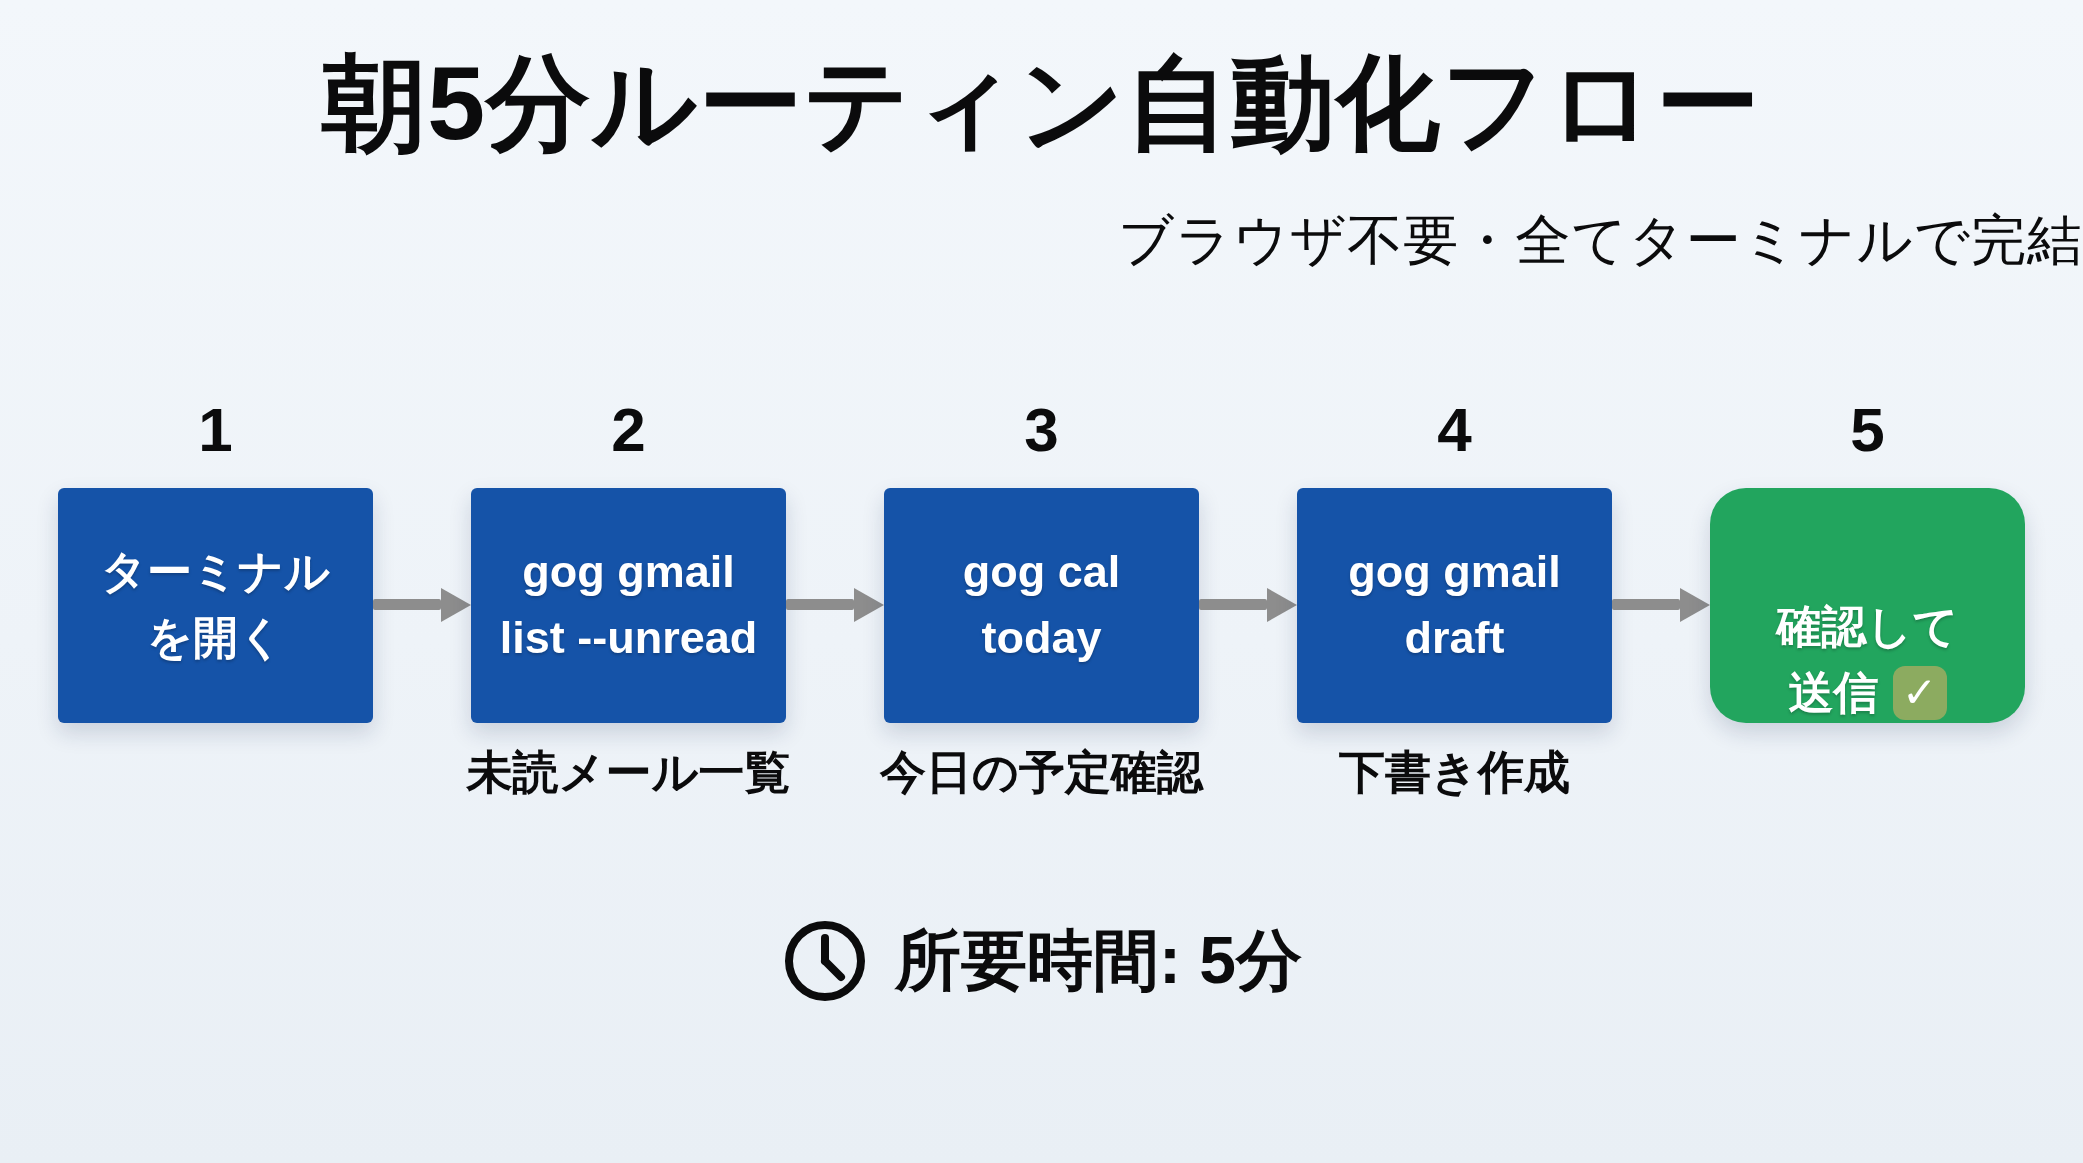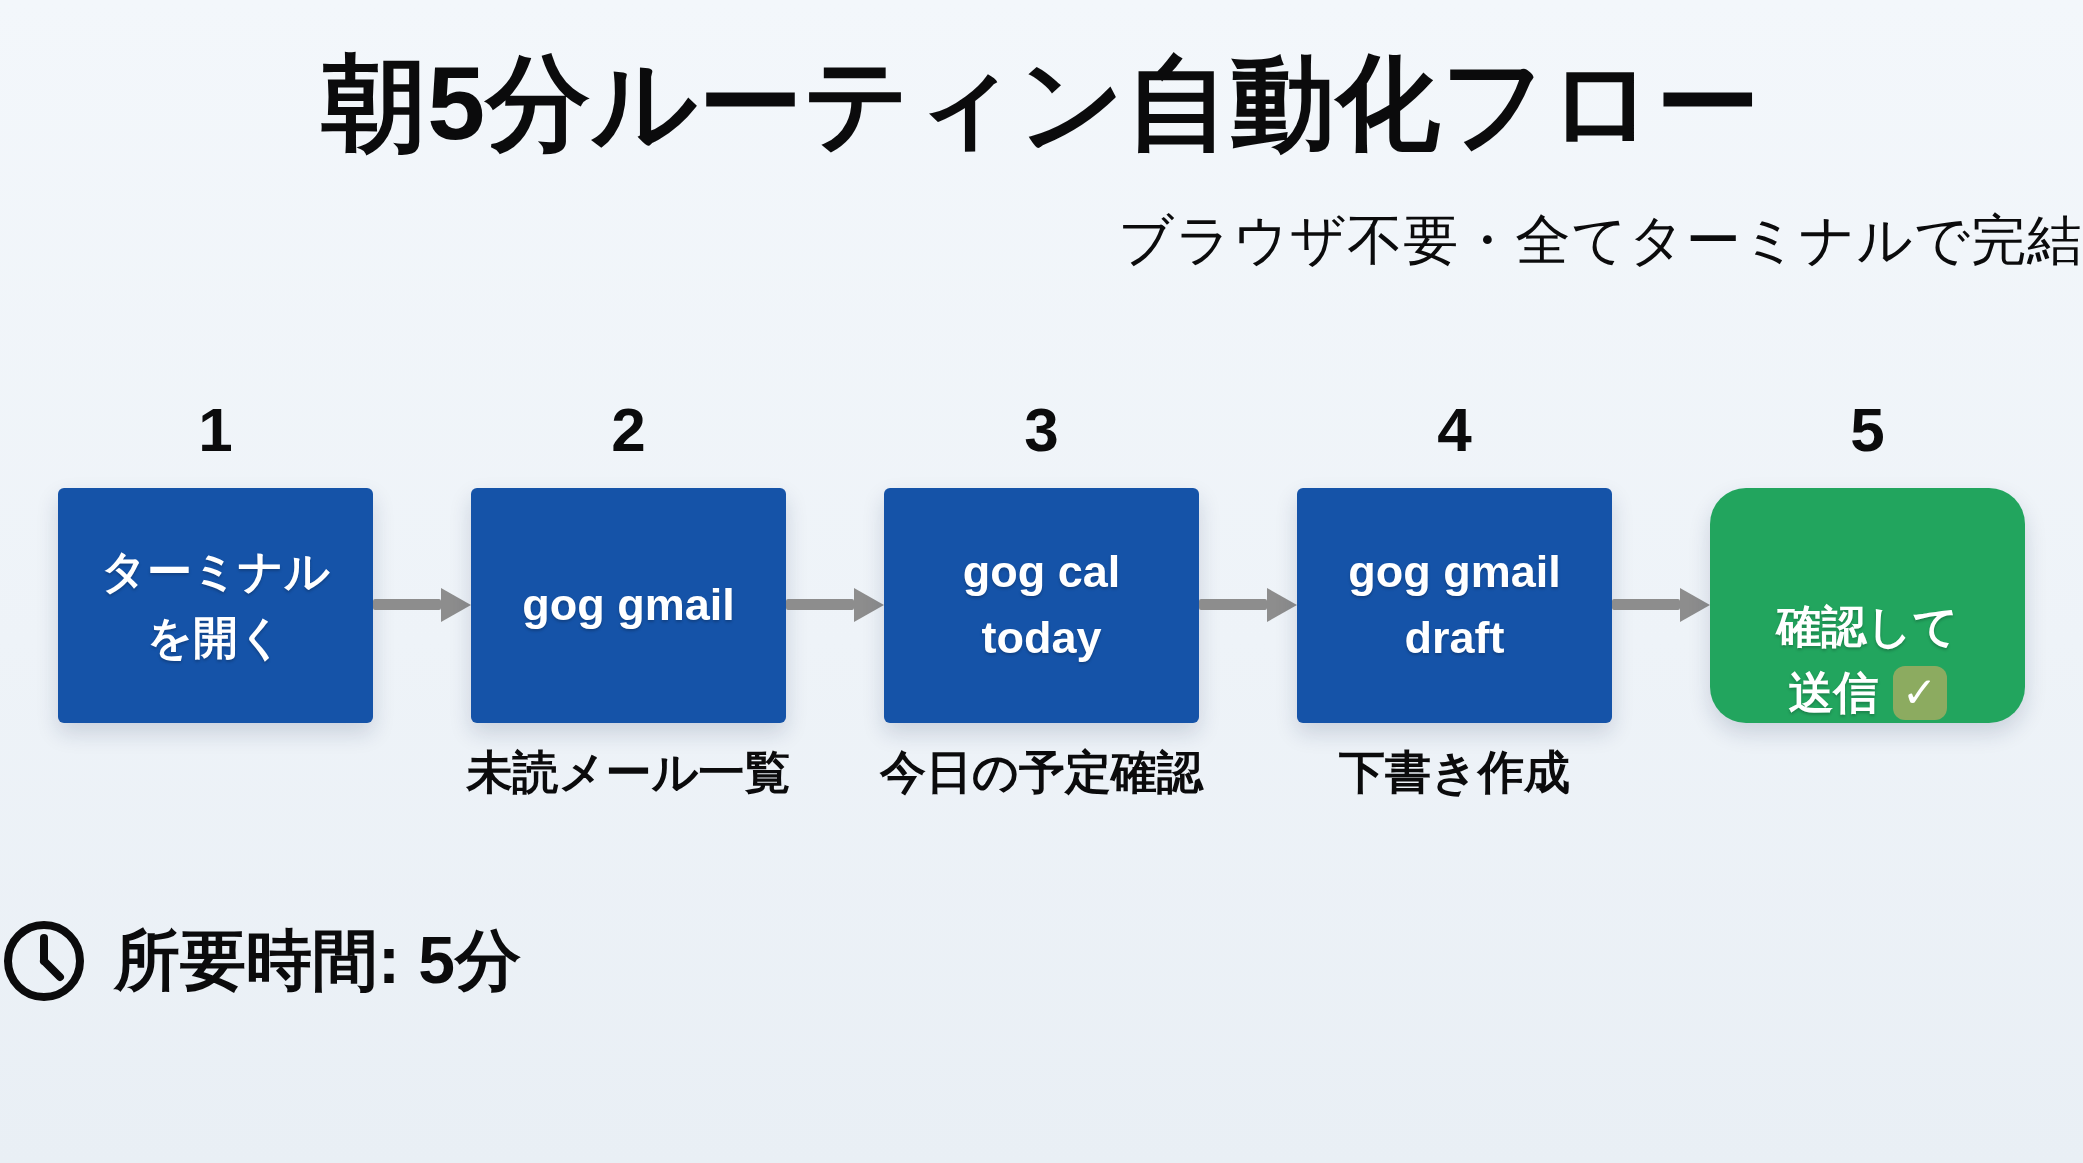--- a/index.html
+++ b/index.html
@@ -69,21 +69,21 @@
   }
   .arrow .shaft{flex:1;height:11px;background:var(--arrow-gray);border-radius:2px;}
   .arrow .head{
     width:0;height:0;
     border-left:30px solid var(--arrow-gray);
     border-top:17px solid transparent;
     border-bottom:17px solid transparent;
   }
   .footer{
     margin-top:122px;
-    display:flex;align-items:center;gap:26px;
+    display:flex;justify-content:center;align-items:center;gap:26px;
   }
   .footer-text{font-size:66px;font-weight:900;color:var(--ink);white-space:nowrap;}
   .clock{width:88px;height:88px;display:block;}
 </style>
 </head>
 <body>
 
 <div class="canvas">
 
   <h1 class="title">朝5分ルーティン自動化フロー</h1>
@@ -102,20 +102,21 @@
 
     <div class="arrow">
       <div class="shaft"></div>
       <div class="head"></div>
     </div>
 
     <div class="step">
       <div class="num">2</div>
       <div class="box blue">
         <span class="line">gog gmail</span>
+        <span class="line">list --unread</span>
       </div>
       <div class="caption">未読メール一覧</div>
     </div>
 
     <div class="arrow">
       <div class="shaft"></div>
       <div class="head"></div>
     </div>
 
     <div class="step">

